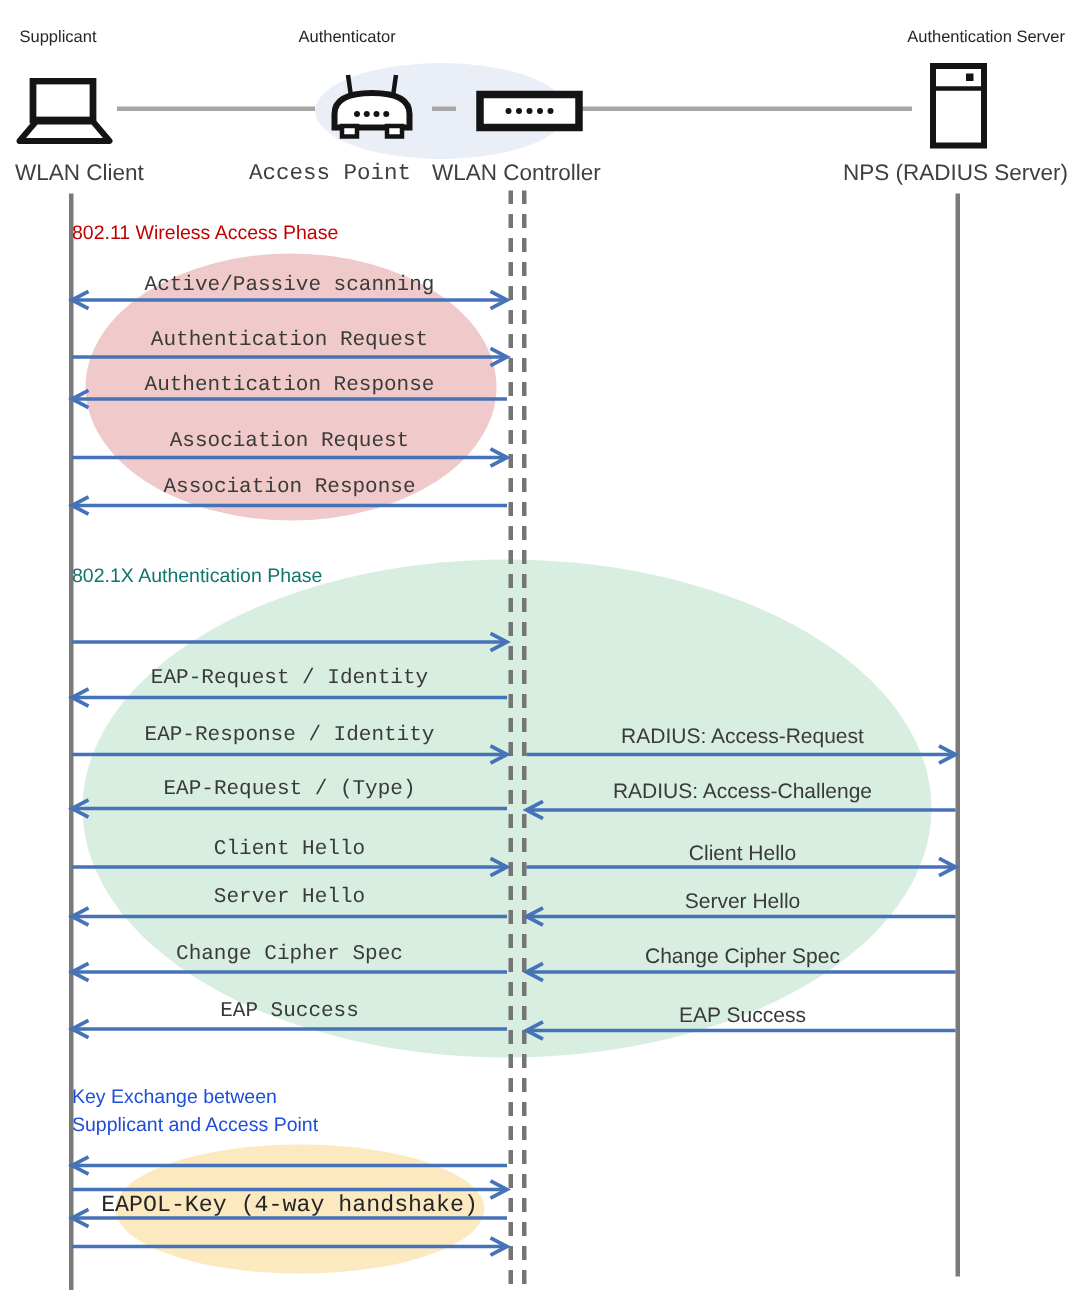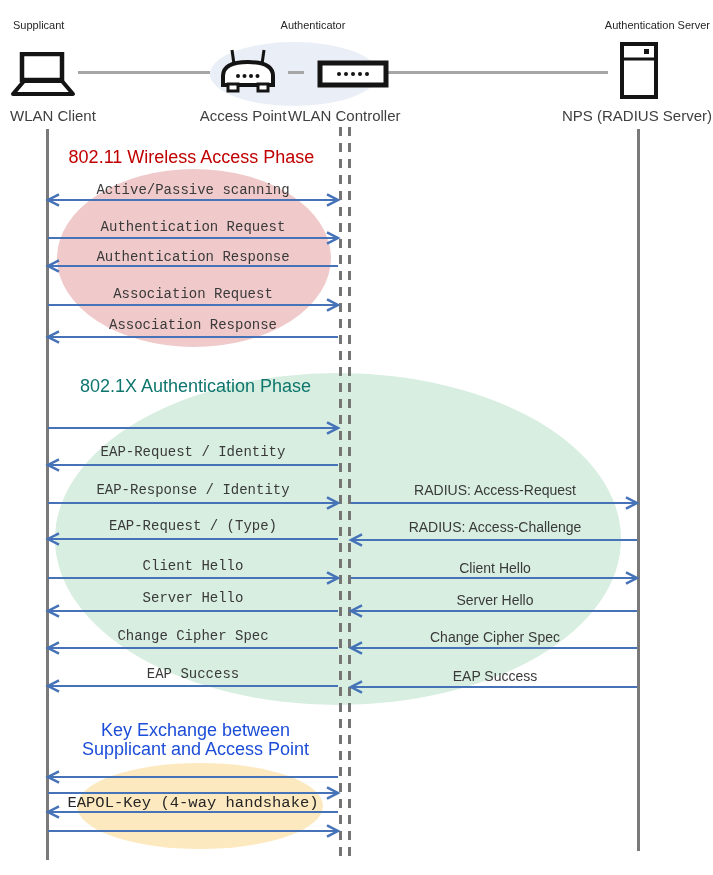--- a/index.html
+++ b/index.html
@@ -6,46 +6,46 @@
   .canvas{
     position:relative;width:713px;height:875px;background:#ffffff;overflow:hidden;
     font-family:"Liberation Sans",sans-serif;color:#3a3a3a;
   }
   .abs{position:absolute;}
   
   .hdr-ellipse{left:210px;top:42px;width:168px;height:64px;border-radius:50%;background:#eaeef6;}
   
   .role{top:19px;font-size:11px;color:#262626;}
   .role.sup{left:13px;}
-  .role.auth{left:213px;width:200px;text-align:center;}
+  .role.auth{left:199px;width:200px;text-align:left;}
   .role.srv{left:528px;width:182px;text-align:right;}
   .dev{top:107px;font-size:15px;color:#3f3f3f;}
   .dev.client{left:10px;}
-  .dev.ap{left:183px;width:120px;text-align:center;}
+  .dev.ap{left:166px;width:120px;text-align:left;font-family:Liberation Mono, monospace;}
   .dev.wlc{left:288px;width:130px;}
   .dev.nps{left:545px;width:184px;text-align:center;}
   
   .conn{top:71px;height:3px;background:#a6a6a6;}
   .conn.c1{left:78px;width:132px;}
   .conn.c2{left:288px;width:16px;}
   .conn.c3{left:386px;width:222px;}
   
   .lifeline{width:3px;background:#7a7a7a;}
   .ll-left{left:46px;top:129px;height:731px;}
   .ll-right{left:637px;top:129px;height:722px;}
   .ll-dash{width:3px;background:repeating-linear-gradient(to bottom,#757575 0,#757575 9px,transparent 9px,transparent 16px);}
   .ll-m1{left:339px;top:127px;height:729px;}
   .ll-m2{left:348px;top:127px;height:729px;}
   
   .ellipse{border-radius:50%;}
   .el-pink{left:57px;top:169px;width:274px;height:178px;background:#f0caca;}
   .el-green{left:55px;top:373px;width:566px;height:332px;background:#d7eee0;}
   .el-yellow{left:77px;top:763px;width:246px;height:86px;background:#fce9c0;}
   
-  .phase-title{font-size:18px;text-align:center;}
+  .phase-title{font-size:13px;}
   .pt1{left:48px;width:287px;top:147px;color:#c00000;}
   .pt2{left:48px;width:295px;top:376px;color:#0f766e;}
   .pt3{left:48px;width:295px;top:721px;color:#1d4ed8;line-height:19px;}
   
   .msg{font-size:14px;color:#3a3a3a;text-align:center;}
   .msg.lft{left:50px;width:286px;font-family:Liberation Mono, monospace;}
   .msg.rgt{left:354px;width:282px;}
   .msg.big{font-size:15.5px;color:#262626;}
   svg.arrows{left:0;top:0;pointer-events:none;}
   .icon{color:#141414;}

